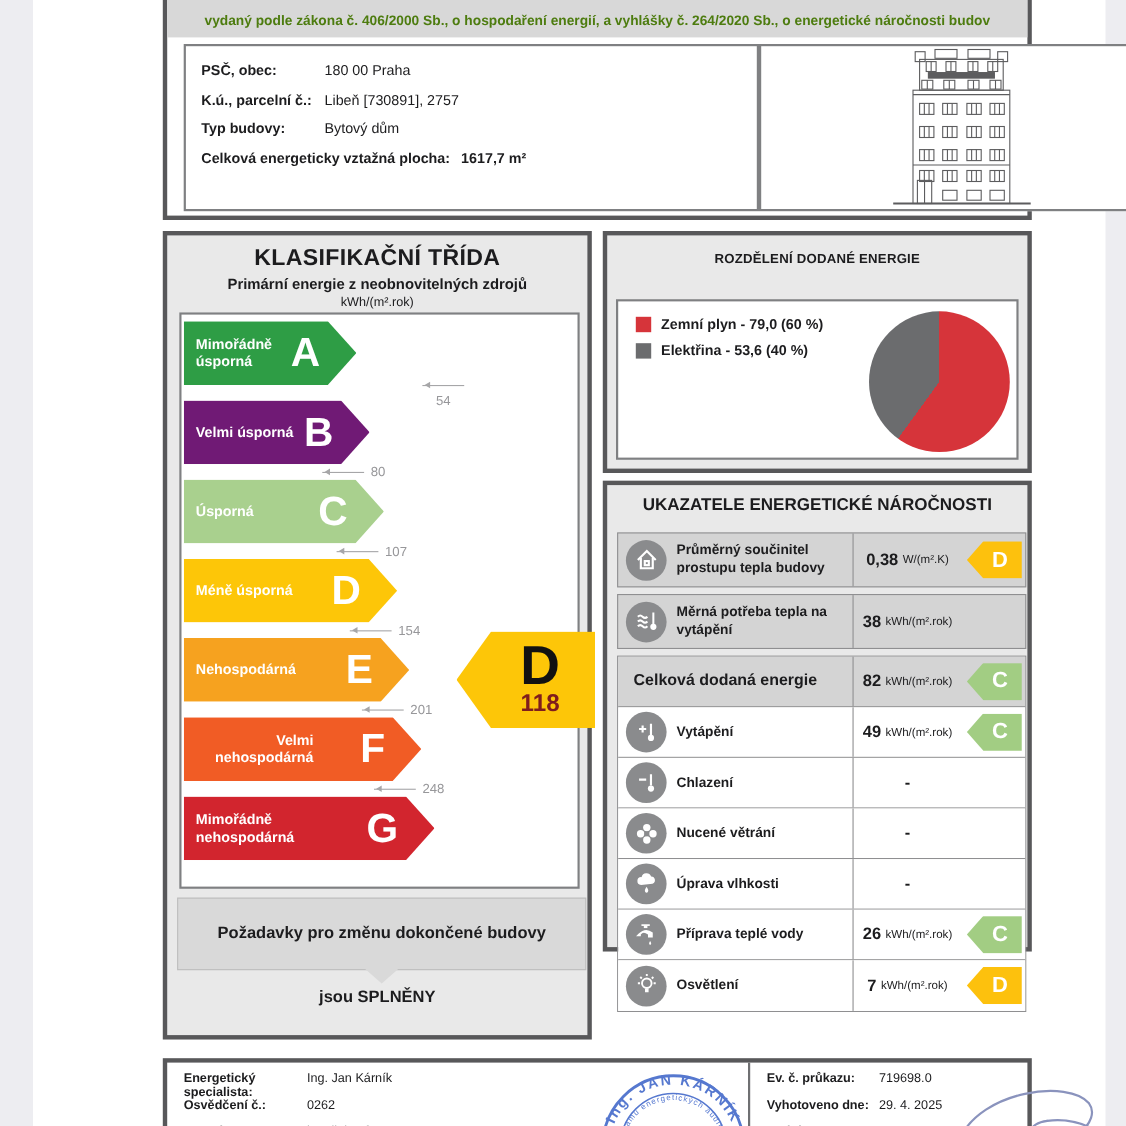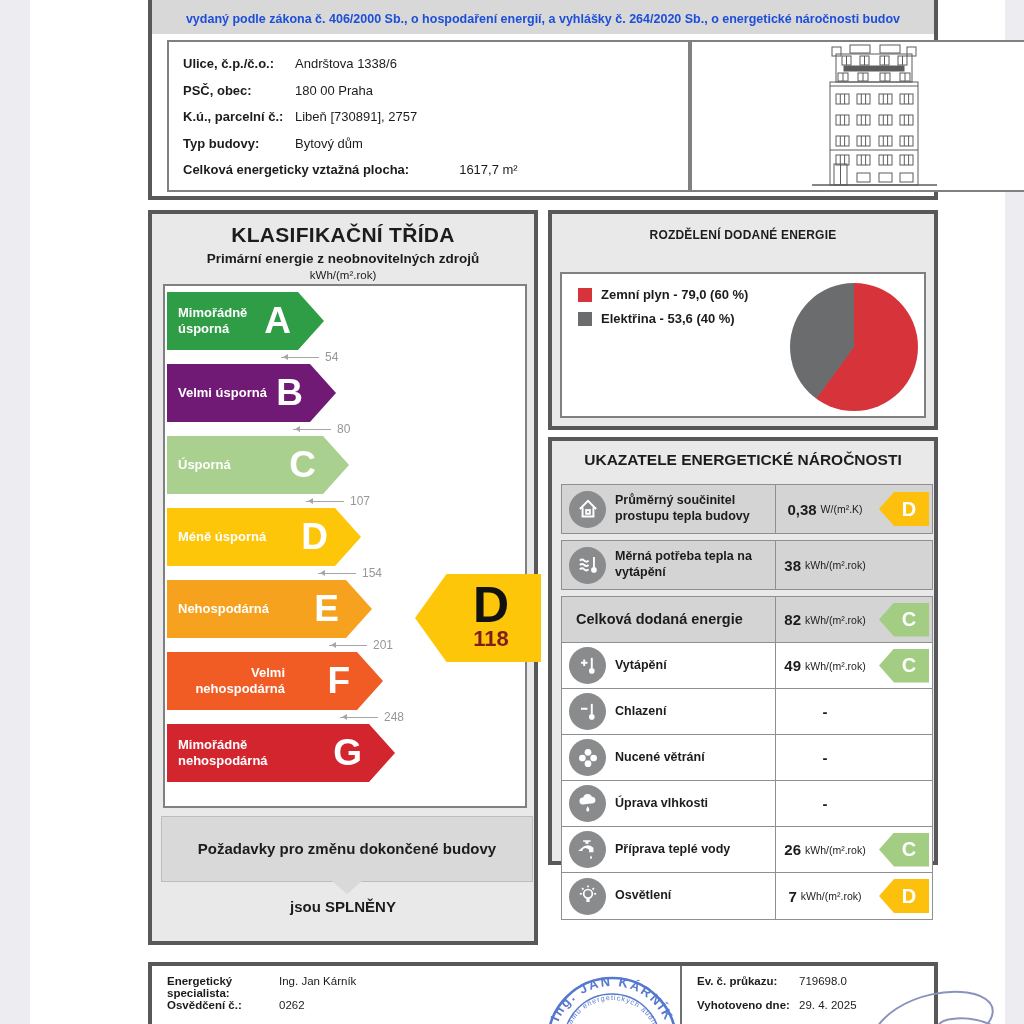--- a/index.html
+++ b/index.html
@@ -6,47 +6,47 @@
   html,body { width:1024px; height:1024px; overflow:hidden; }
   body { background:#ededf1; font-family:"Liberation Sans", sans-serif; color:#1c1c1e; position:relative; }
   .page { position:absolute; left:30px; top:0; width:975px; height:1024px; background:#fff; }
   .box { position:absolute; border:4px solid #58585a; background:#e9e9e9; }
   .panel { position:absolute; border:2px solid #7f8082; background:#fff; }
 
   
   .top-box { left:118px; top:-20px; width:790px; height:220px; background:#fff; }
   .top-strip { position:absolute; left:0; top:0; width:100%; height:50px; background:#d8d8d8;
                display:flex; align-items:flex-end; justify-content:center; padding-bottom:8px; }
-  .top-strip span { font-size:12.5px; font-weight:bold; color:#1d4ed8; }
+  .top-strip span { font-size:12.5px; font-weight:bold; color:#4d7c0f; }
   .info-panel { left:15px; top:56px; width:523px; height:152px; padding:13px 0 0 14px; }
   .info-row { display:flex; margin-bottom:9px; font-size:13px; line-height:1.35; }
   .info-row .lbl { font-weight:bold; width:112px; flex:none; }
   .info-row.wide .lbl { width:auto; margin-right:10px; }
   .info-row .val { font-weight:normal; }
-  .info-row.wide .val { font-weight:normal;margin-left:40px; }
+  .info-row.wide .val { font-weight:bold; }
   .draw-panel { left:538px; top:56px; width:359px; height:152px; }
   .draw-panel svg { width:100%; height:100%; }
 
   
   .class-box { left:118px; top:210px; width:390px; height:735px; }
   .class-title { position:absolute; top:9px; width:100%; text-align:center; font-size:21px; font-weight:bold; letter-spacing:.3px; }
   .class-sub { position:absolute; top:37px; width:100%; text-align:center; font-size:13.5px; font-weight:bold; }
   .class-unit { position:absolute; top:55px; width:100%; text-align:center; font-size:11.5px; }
   .scale-panel { left:11px; top:70px; width:364px; height:524px; padding:6px 0 0 2px; }
   .band { position:relative; height:58px; color:#fff; display:flex; align-items:center;
           clip-path:polygon(0 0, calc(100% - 26px) 0, 100% 50%, calc(100% - 26px) 100%, 0 100%); }
   .band .blabel { font-size:13px; font-weight:bold; line-height:1.2; padding-left:11px; width:118px; }
   .band .bletter { position:absolute; right:33px; top:50%; transform:translateY(-50%);
                    font-size:37px; font-weight:bold; }
   .b1{width:157px;} .b2{width:169px;} .b3{width:182px;} .b4{width:194px;} .b5{width:205px;} .b6{width:216px;text-align:right;} .b7{width:228px;}
   .th { height:14px; display:flex; align-items:center; gap:6px; }
   .th .line { width:38px; height:0; border-top:1.5px solid #a6a6a8; position:relative; }
   .th .line::before { content:""; position:absolute; left:-1px; top:-4px; border:3.5px solid transparent; border-right:5px solid #a6a6a8; }
   .th .num { font-size:12px; color:#97979a; }
-  .t1{padding-left:114px;} .t2{padding-left:126px;} .t3{padding-left:139px;} .t4{padding-left:151px;} .t5{padding-left:162px;} .t6{padding-left:173px;}
+  .t1{padding-left:114px;flex-direction:column;} .t2{padding-left:126px;} .t3{padding-left:139px;} .t4{padding-left:151px;} .t5{padding-left:162px;} .t6{padding-left:173px;}
   .current-arrow { position:absolute; left:250px; top:288px; width:126px; height:88px;
                    clip-path:polygon(0 50%, 25% 0, 100% 0, 100% 100%, 25% 100%);
                    display:flex; flex-direction:column; align-items:center; justify-content:center; padding-left:26px; }
   .current-arrow .cl { font-size:50px; font-weight:bold; color:#111; line-height:.85; }
   .current-arrow .cv { font-size:22px; font-weight:bold; color:#7f1d1d; }
   .req-box { position:absolute; left:9px; top:602px; width:372px; height:66px; background:#d9d9d9; border:1px solid #bdbdbd;
              display:flex; align-items:center; justify-content:center; text-align:center;
              font-size:15px; font-weight:bold; line-height:1.3; }
   .req-tail { position:absolute; left:50%; bottom:-13px; transform:translateX(-50%);
               width:0; height:0; border-left:15px solid transparent; border-right:15px solid transparent; border-top:13px solid #d9d9d9; }
@@ -98,24 +98,20 @@
 <body>
 
 <div class="page">
 
   <div class="box top-box">
     <div class="top-strip">
       <span>vydaný podle zákona č. 406/2000 Sb., o hospodaření energií, a vyhlášky č. 264/2020 Sb., o energetické náročnosti budov</span>
     </div>
 
     <div class="panel info-panel">
-      <div class="info-row">
-        <span class="lbl">Ulice, č.p./č.o.:</span>
-        <span class="val">Andrštova 1338/6</span>
-      </div>
       <div class="info-row">
         <span class="lbl">PSČ, obec:</span>
         <span class="val">180 00 Praha</span>
       </div>
       <div class="info-row">
         <span class="lbl">K.ú., parcelní č.:</span>
         <span class="val">Libeň [730891], 2757</span>
       </div>
       <div class="info-row">
         <span class="lbl">Typ budovy:</span>

